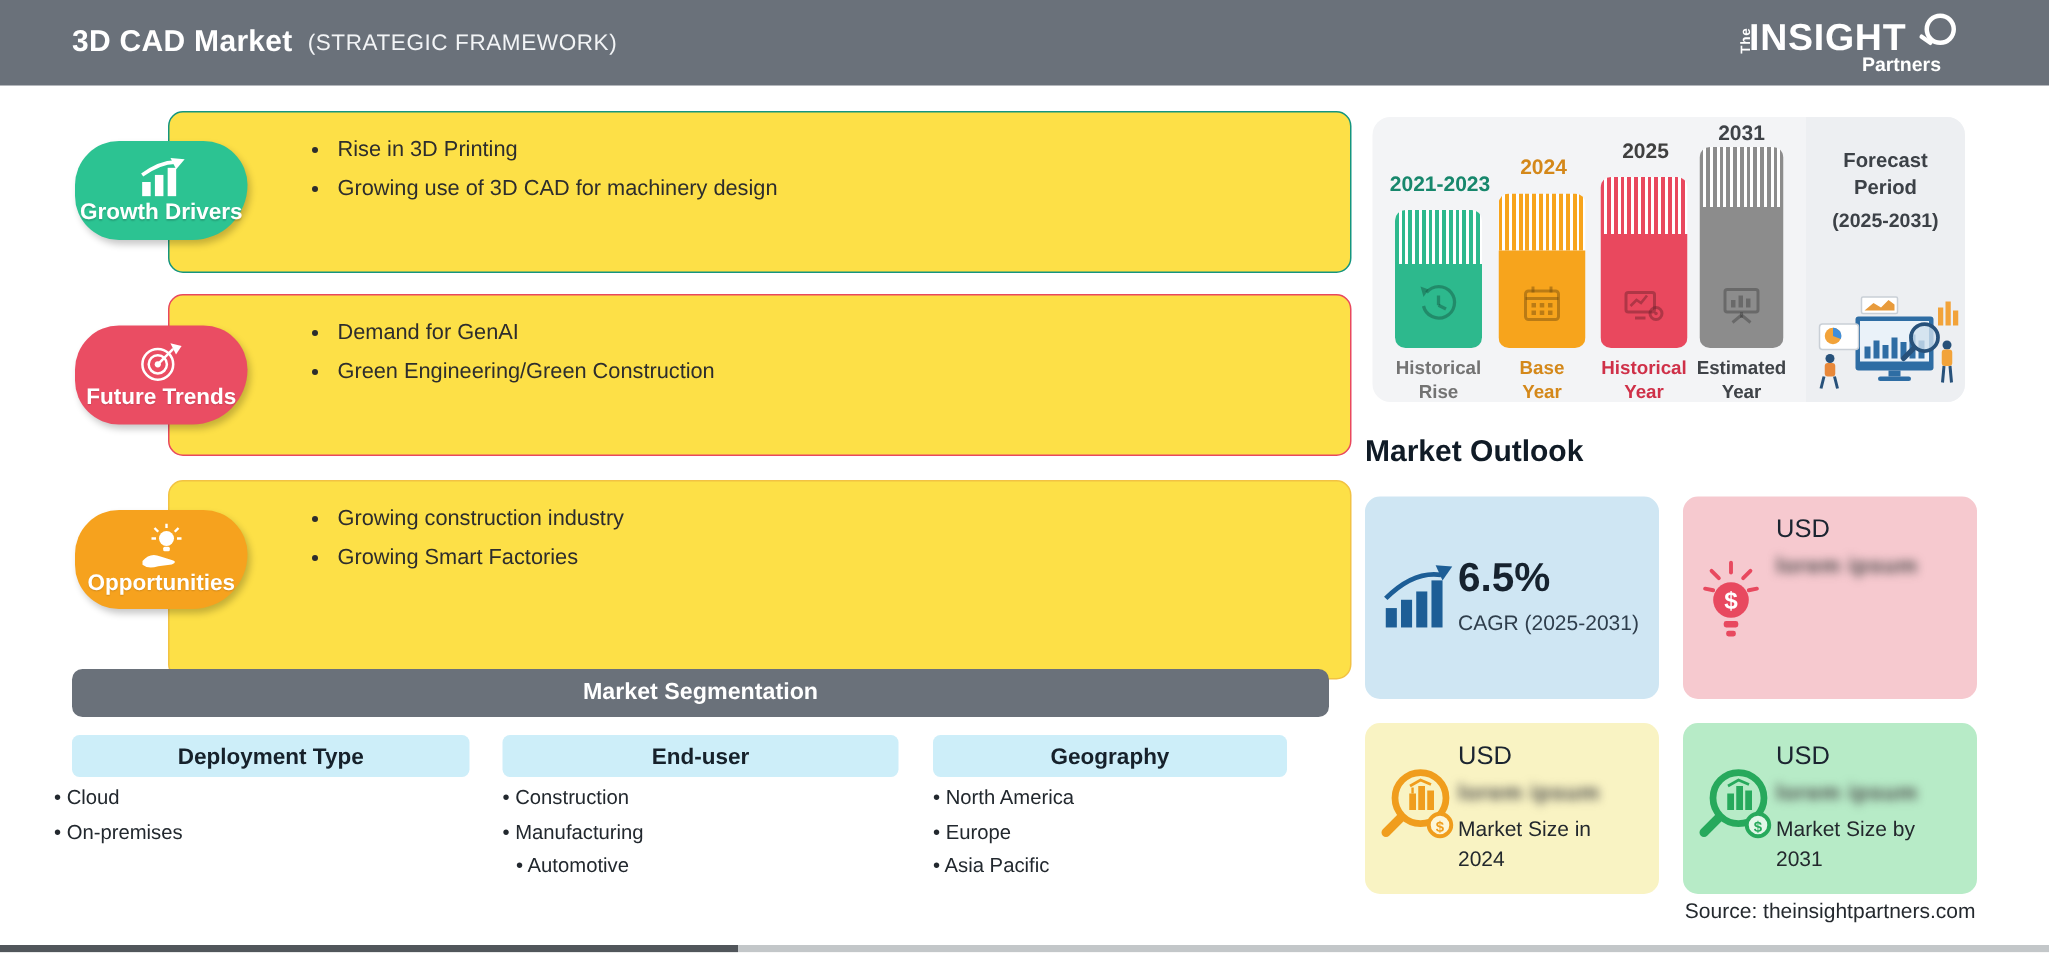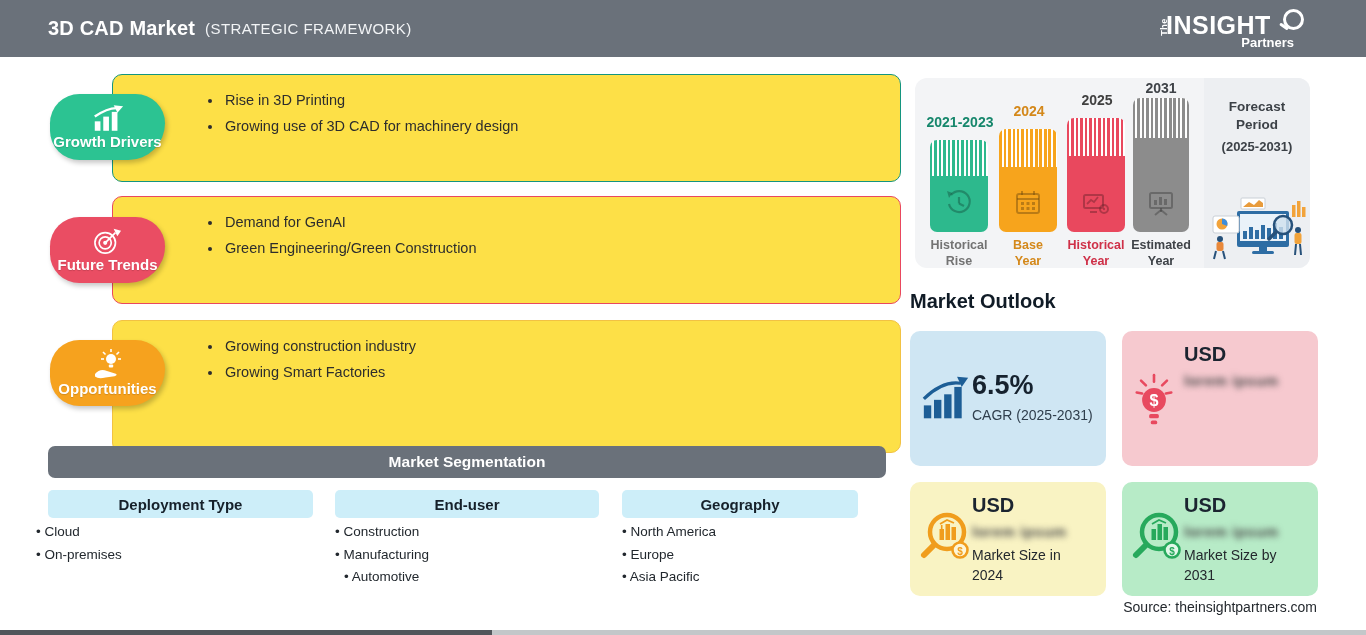--- a/index.html
+++ b/index.html
@@ -47,21 +47,21 @@
   .tl-solid{position:absolute;left:0;bottom:0;width:100%;}
   .tl-year{position:absolute;font-size:14px;font-weight:bold;text-align:center;}
   .tl-caption{position:absolute;top:160px;width:80px;text-align:center;font-size:12.5px;font-weight:bold;line-height:1.25;}
   .tl-baricon{position:absolute;opacity:.55;}
 
   
   .mo-title{position:absolute;left:910px;top:290px;font-size:20px;font-weight:bold;color:#101b26;}
   .mo-card{position:absolute;width:196px;border-radius:10px;}
   .mo-value{position:absolute;left:62px;top:39px;font-size:27px;font-weight:bold;color:#16222e;}
   .mo-value-label{position:absolute;left:62px;top:76px;font-size:14px;color:#2f3e4c;}
-  .mo-usd{font-size:20px;font-weight:bold;color:#1b2430;}
+  .mo-usd{font-size:17px;font-weight:normal;color:#1b2430;}
   .mo-blur{font-size:15px;font-weight:bold;color:#4c4c4c;filter:blur(3.2px);letter-spacing:.5px;}
   .mo-label{font-size:14px;color:#23282d;line-height:1.4;}
   .mo-text{position:absolute;left:62px;top:12px;width:122px;}
   .mo-text > div{margin-bottom:6px;}
   .source{position:absolute;right:49px;top:599px;font-size:14px;color:#24292e;}
 
   .strip-dark{position:absolute;left:0;top:630px;width:492px;height:5px;background:#51565b;}
   .strip-light{position:absolute;left:492px;top:630px;width:874px;height:5px;background:#c3c7c9;}
 </style>
 </head>

